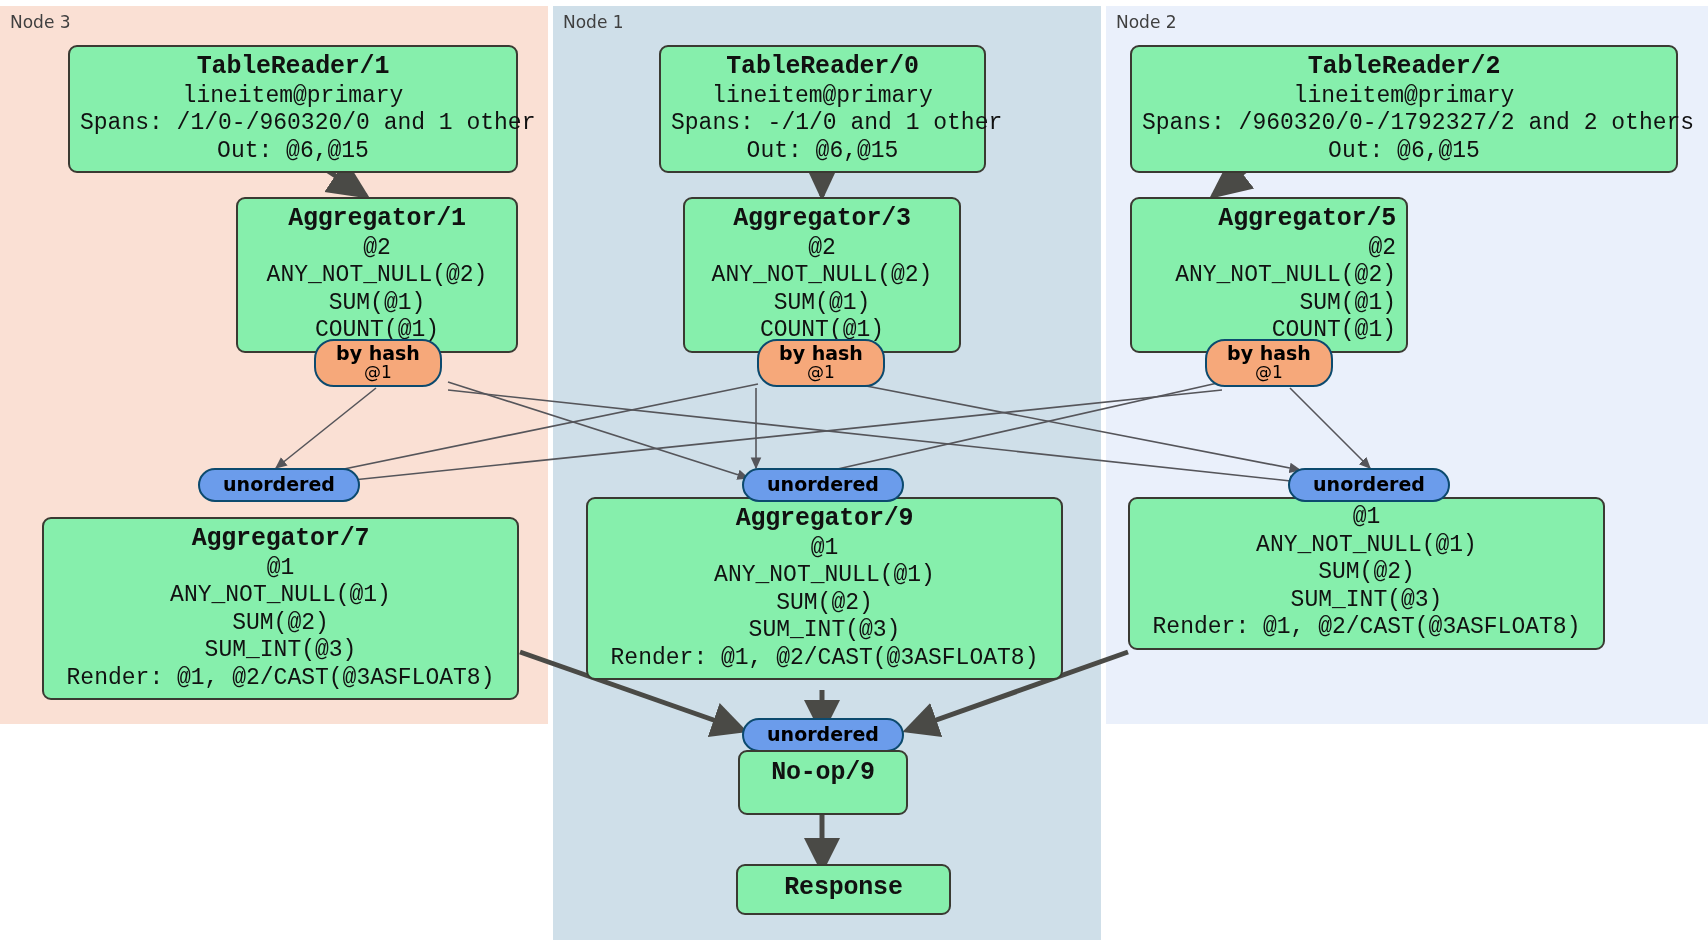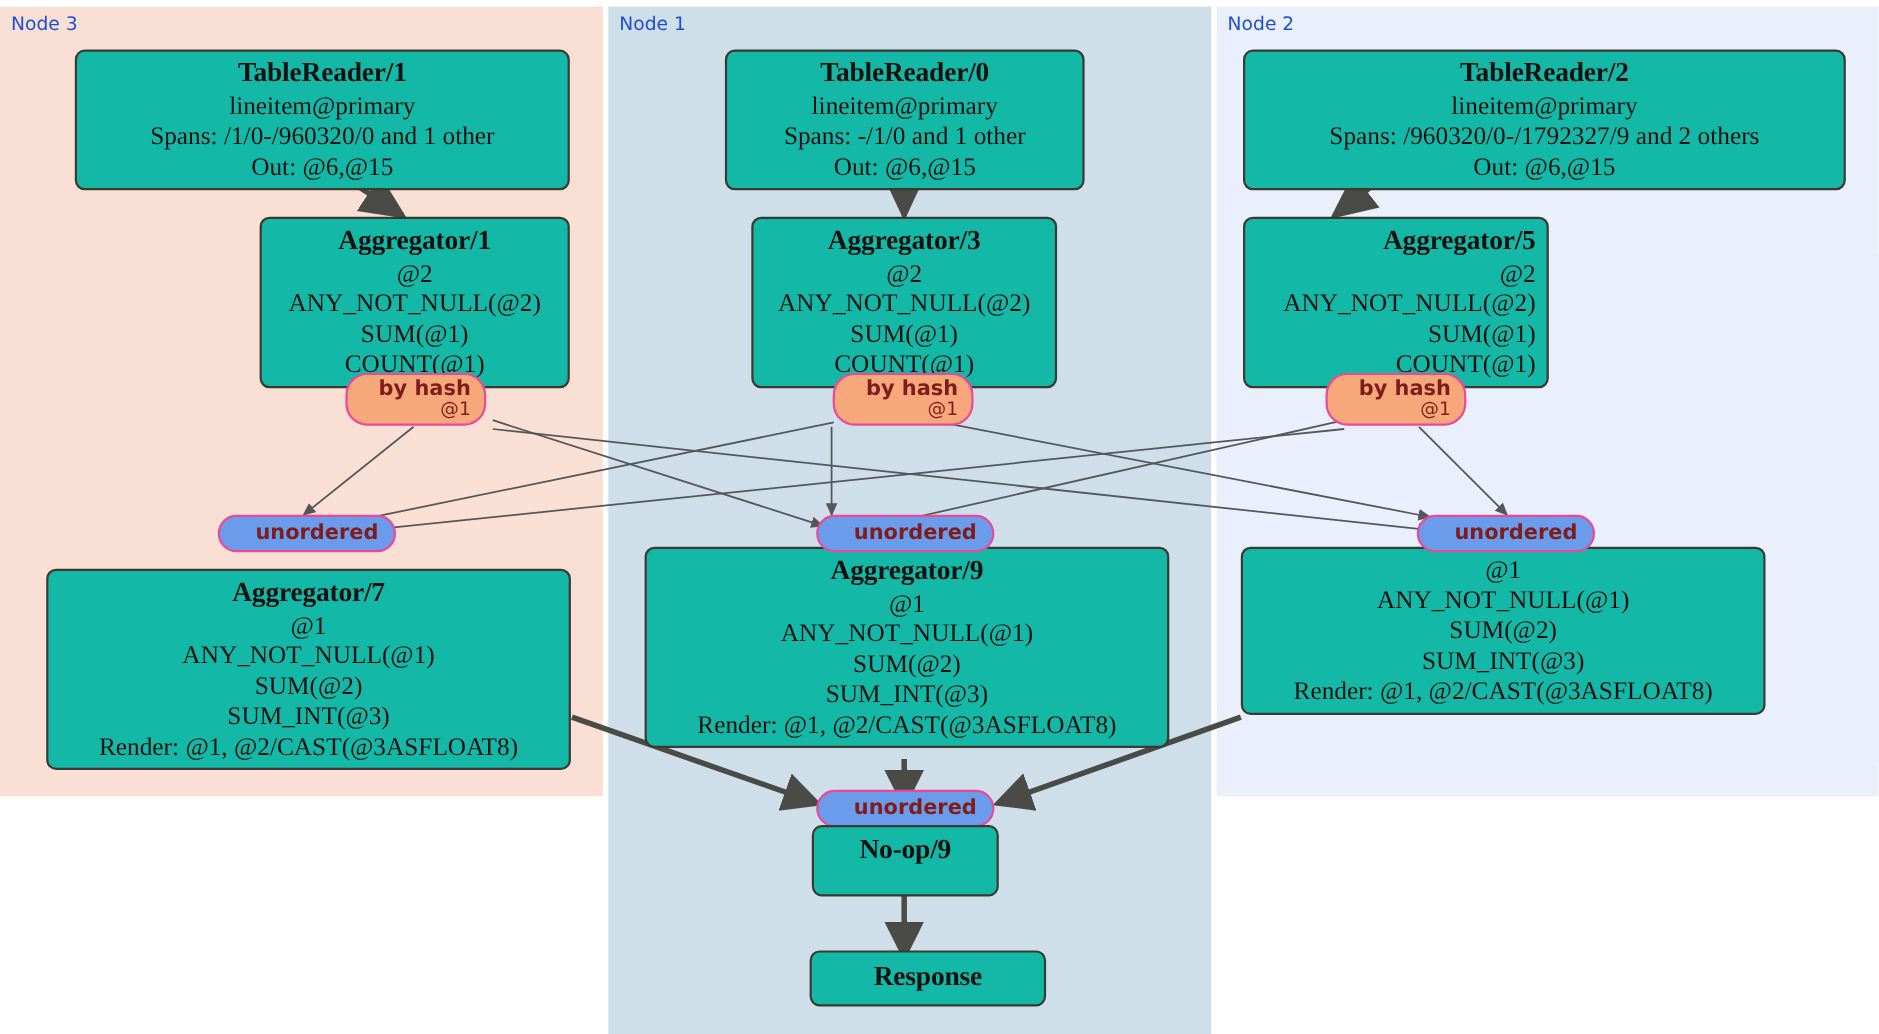--- a/index.html
+++ b/index.html
@@ -2,47 +2,47 @@
 <html><head>
 <meta charset="utf-8">
 <style>
   html,body{margin:0;padding:0;background:#ffffff;}
   body{width:1708px;height:940px;font-family:"DejaVu Sans","Liberation Sans",sans-serif;}
   #stage{position:relative;width:1708px;height:940px;overflow:hidden;background:#fff;}
 
   
   .node-panel{position:absolute;box-sizing:border-box;}
   .node-panel .node-label{
-    position:absolute;top:6px;left:10px;font-size:17px;color:#1d4ed8;
+    position:absolute;top:6px;left:10px;font-size:17px;color:#404040;
     font-family:"DejaVu Sans","Liberation Sans",sans-serif;white-space:nowrap;
   }
   #panel-node3{left:0px;top:6px;width:548px;height:718px;background:#fae0d4;}
   #panel-node1{left:553px;top:6px;width:548px;height:934px;background:#cfdfe9;}
   #panel-node2{left:1106px;top:6px;width:602px;height:718px;background:#eaf0fb;}
 
   
   #edges{position:absolute;left:0;top:0;width:1708px;height:940px;pointer-events:none;}
 
   
   .proc{
-    position:absolute;box-sizing:border-box;background:#14b8a6;
+    position:absolute;box-sizing:border-box;background:#86efac;
     border:2px solid #3a3a32;border-radius:9px;
     text-align:center;color:#111;line-height:1.20;
     padding:5px 10px 6px 10px;
     font-size:20px;
-    font-family:Liberation Serif, serif;
+    font-family:Liberation Mono, monospace;
     white-space:nowrap;
   }
   .proc .ttl{font-weight:bold;font-size:25px;line-height:1.22;letter-spacing:-0.2px;}
   .proc .ln{font-size:23px;line-height:1.20;}
 
   .badge{
     position:absolute;box-sizing:border-box;
-    border:2px solid #ec4899;border-radius:20px;
-    text-align:right;color:#7f1d1d;white-space:nowrap;
+    border:2px solid #0c4a6e;border-radius:20px;
+    text-align:center;color:#000000;white-space:nowrap;
     font-family:"DejaVu Sans","Liberation Sans",sans-serif;
   }
   .badge.hash{background:#f6a87a;padding:2px 12px 3px 12px;line-height:1.1;}
   .badge.hash .b1{font-weight:bold;font-size:19px;display:block;}
   .badge.hash .b2{font-size:17px;display:block;margin-top:-1px;}
   .badge.unord{background:#6b9ceb;padding:4px 14px 5px 14px;font-weight:bold;font-size:19px;line-height:1.1;}
 
   .z-top{z-index:6;}
 </style>
 </head>
@@ -118,21 +118,21 @@
   <div class="proc" id="tr0" style="left:659px;top:45px;width:327px;">
     <div class="ttl">TableReader/0</div>
     <div class="ln">lineitem@primary</div>
     <div class="ln">Spans: -/1/0 and 1 other</div>
     <div class="ln">Out: @6,@15</div>
   </div>
 
   <div class="proc" id="tr2" style="left:1130px;top:45px;width:548px;">
     <div class="ttl">TableReader/2</div>
     <div class="ln">lineitem@primary</div>
-    <div class="ln">Spans: /960320/0-/1792327/9 and 2 others</div>
+    <div class="ln">Spans: /960320/0-/1792327/2 and 2 others</div>
     <div class="ln">Out: @6,@15</div>
   </div>
 
   <div class="proc" id="agg4" style="left:236px;top:197px;width:282px;">
     <div class="ttl">Aggregator/1</div>
     <div class="ln">@2</div>
     <div class="ln">ANY_NOT_NULL(@2)</div>
     <div class="ln">SUM(@1)</div>
     <div class="ln">COUNT(@1)</div>
   </div>

